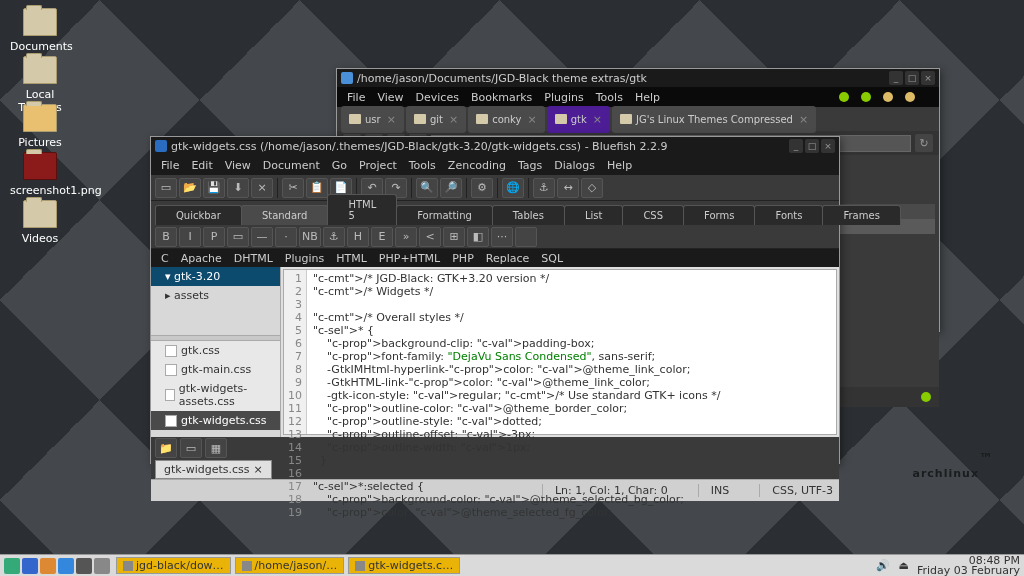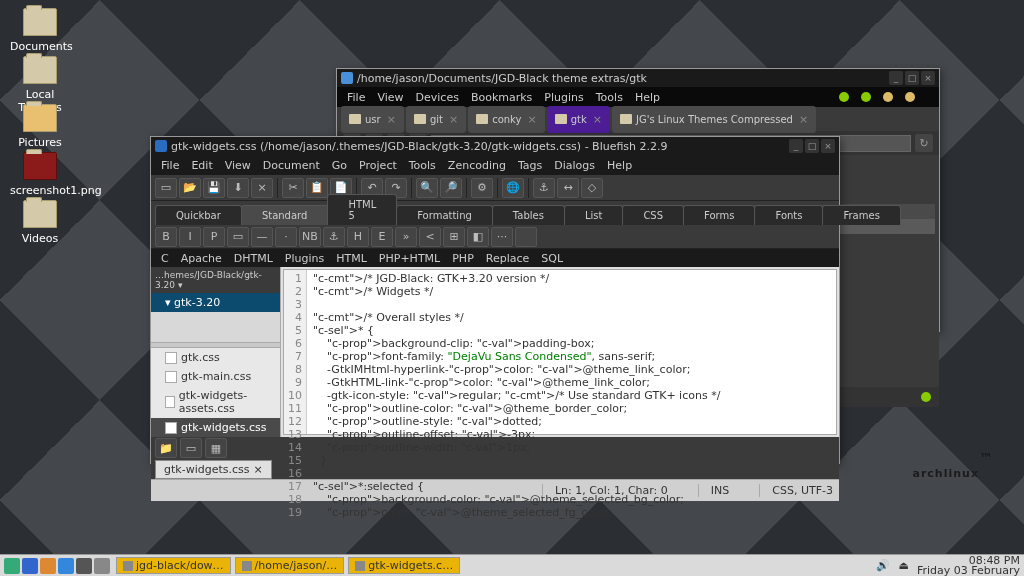--- a/index.html
+++ b/index.html
@@ -247,23 +247,23 @@
       <span>DHTML</span>
       <span>Plugins</span>
       <span>HTML</span>
       <span>PHP+HTML</span>
       <span>PHP</span>
       <span>Replace</span>
       <span>SQL</span>
     </div>
  <div class="body" style="height:170px">
   <div class="tree">
-   <div class="crumb">…hemes/JGD-Black/gtk-3.20 ▾</div>
    <div id="ed-tree">
           <div class="node open sel">gtk-3.20</div>
+          <div class="node folder">assets</div>
         </div>
    <div style="height:6px;background:#c8c8c8;border-top:1px solid #aaa;border-bottom:1px solid #aaa;margin-top:30px"></div>
    <div class="files" id="ed-files">
           <div class="f">gtk.css</div>
           <div class="f">gtk-main.css</div>
           <div class="f">gtk-widgets-assets.css</div>
           <div class="f sel">gtk-widgets.css</div>
         </div>
   </div>
   <div class="code">

